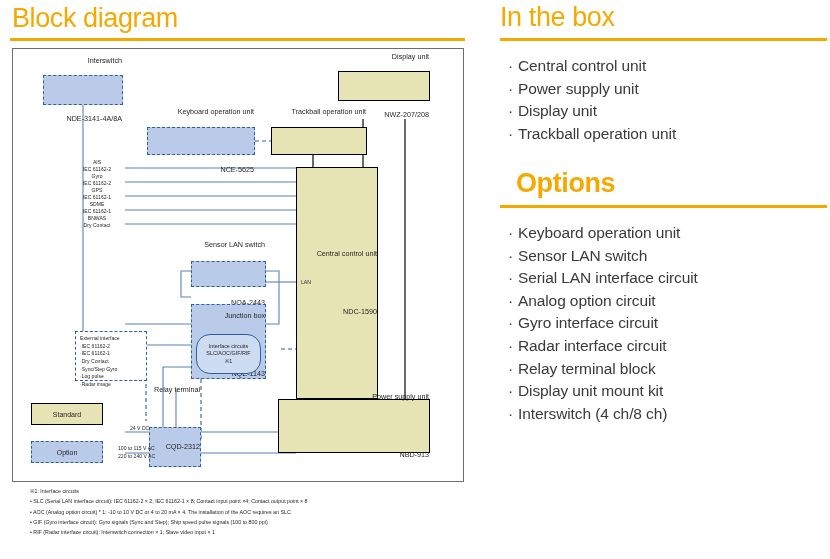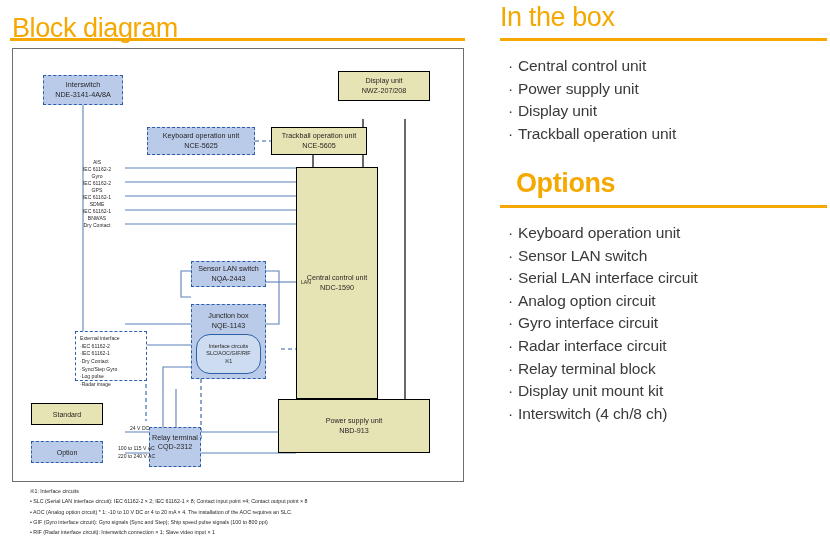--- a/index.html
+++ b/index.html
@@ -16,38 +16,39 @@
   
   #left-col { position:absolute; left:0; top:0; width:480px; height:559px; }
 
   .section-title {
     font-size: 27px;
     color: #f5a800;
     font-weight: 400;
     letter-spacing: -0.4px;
     line-height: 1;
   }
-  #block-title { position:absolute; left:12px; top:15px; }
+  #block-title { position:absolute; left:12px; top:5px; }
   .title-rule { position:absolute; height:3px; background:#f5a800; }
   #block-rule { left:10px; top:38px; width:455px; }
 
   
   #diagram-frame {
     position:absolute; left:12px; top:48px; width:452px; height:434px;
     border:1px solid #6d6e71; background:#ffffff;
   }
   #diagram-canvas { position:absolute; left:0; top:0; width:452px; height:434px; }
 
   
   .node {
     position:absolute;
-    display:flex; flex-direction:column; align-items:center; justify-content:center;
+    display:flex; flex-direction:column; align-items:flex-end; justify-content:center;
     text-align:center;
     font-size:7.2px; line-height:1.35; color:#231f20;
     z-index:4;
+    gap:48px;
   }
   .node .ln { display:block; white-space:nowrap; }
   .std { background:#e6e3b4; border:1.6px solid #000000; }
   .opt { background:#b9cbe8; border:1.3px dashed #2c5fa8; }
 
   .sig-label {
     position:absolute; font-size:5.1px; line-height:1.45; text-align:center;
     color:#231f20; z-index:4; white-space:nowrap;
   }
   .tiny-label {

